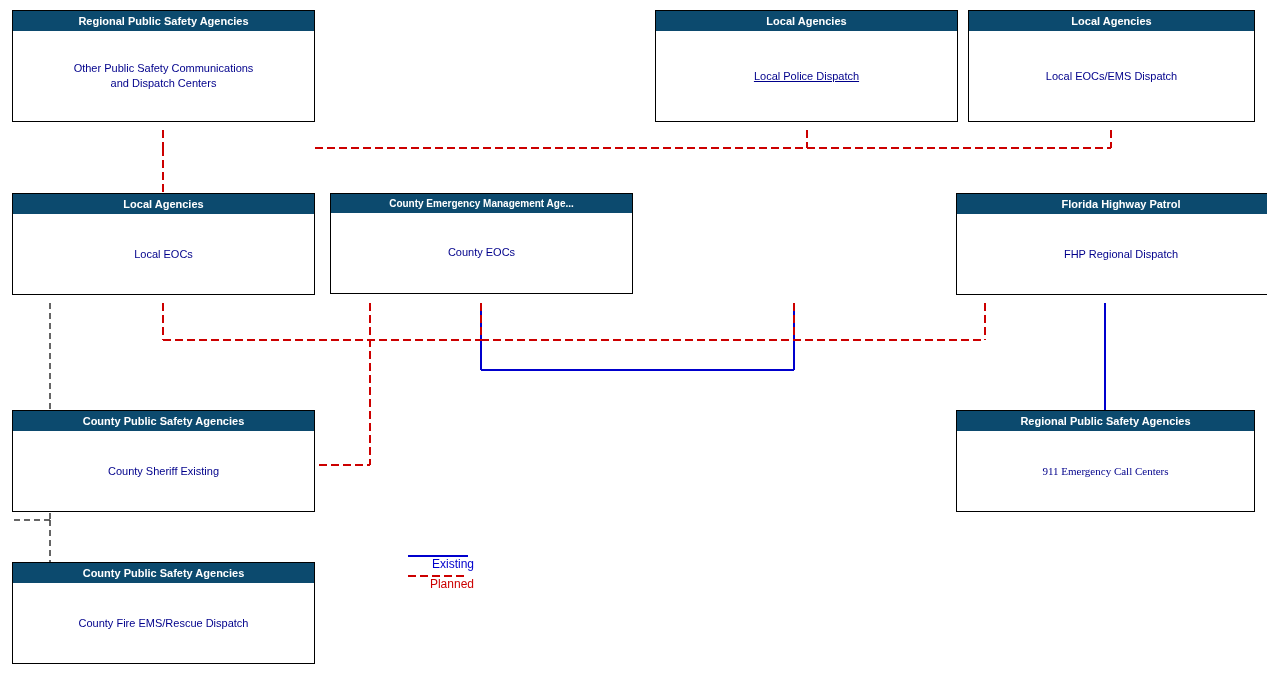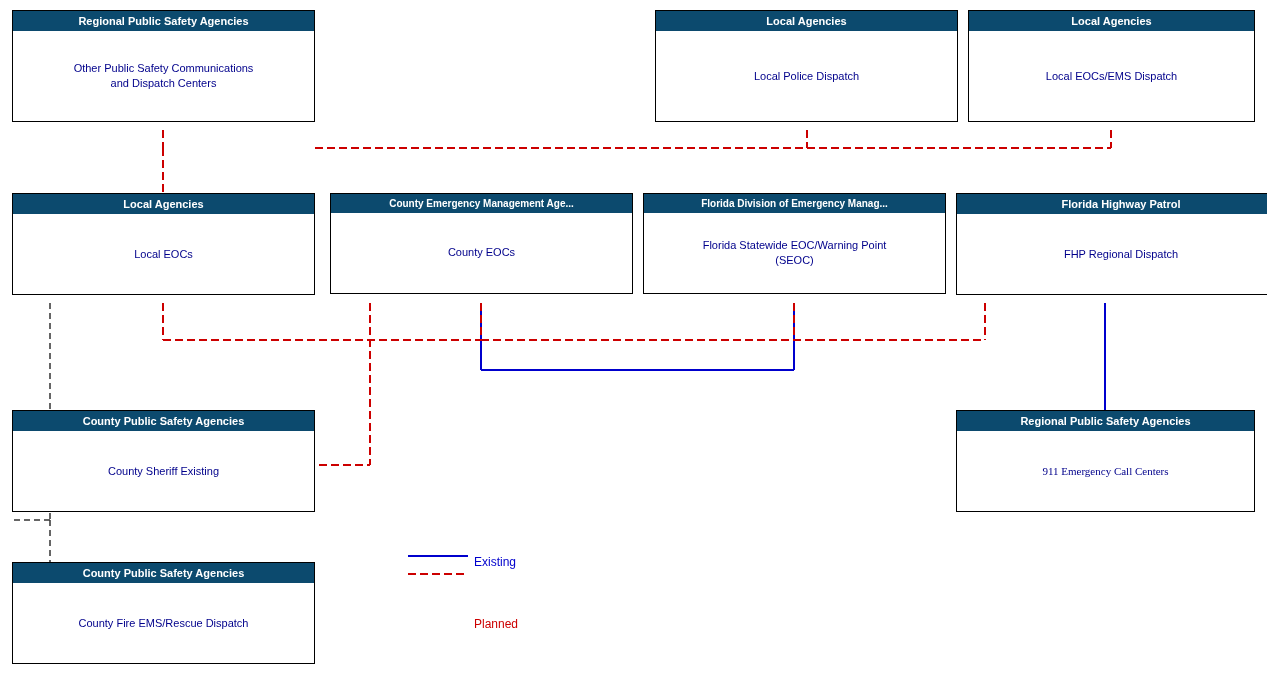--- a/index.html
+++ b/index.html
@@ -47,22 +47,23 @@
       left: 0;
       width: 1267px;
       height: 688px;
       pointer-events: none;
     }
     .legend {
       position: absolute;
     }
     .legend-item {
       display: flex;
-      align-items: flex-start;
+      align-items: flex-end;
       margin-bottom: 4px;
+      flex-direction: column;
     }
     .legend-line {
       width: 60px;
       height: 2px;
       margin-right: 6px;
     }
     .legend-label {
       font-size: 11px;
     }
   </style>
@@ -107,42 +108,38 @@
     <line x1="163" y1="465" x2="163" y2="410" stroke="#CC0000" stroke-width="2" stroke-dasharray="8,4"></line>
   </svg>
 
   <div class="node" style="left:12px;top:10px;width:303px;">
     <div class="node-header">Regional Public Safety Agencies</div>
     <div class="node-body" style="min-height:90px;">Other Public Safety Communications<br>and Dispatch Centers</div>
   </div>
 
   <div class="node" style="left:655px;top:10px;width:303px;">
     <div class="node-header">Local Agencies</div>
-    <div class="node-body" style="min-height:90px;">Local Police Dispatch</div>
+    <div class="node-body" style="min-height:90px;text-decoration:underline;">Local Police Dispatch</div>
   </div>
 
   <div class="node" style="left:968px;top:10px;width:287px;">
     <div class="node-header">Local Agencies</div>
     <div class="node-body" style="min-height:90px;">Local EOCs/EMS Dispatch</div>
   </div>
 
   <div class="node" style="left:12px;top:193px;width:303px;">
     <div class="node-header">Local Agencies</div>
     <div class="node-body" style="min-height:80px;">Local EOCs</div>
   </div>
 
   <div class="node" style="left:330px;top:193px;width:303px;text-align:center;">
     <div class="node-header" style="font-size:10px;">County Emergency Management Age...</div>
     <div class="node-body" style="min-height:80px;">County EOCs</div>
   </div>
 
-  <div class="node" style="left:643px;top:193px;width:303px;">
-    <div class="node-header" style="font-size:10px;">Florida Division of Emergency Manag...</div>
-    <div class="node-body" style="min-height:80px;">Florida Statewide EOC/Warning Point<br>(SEOC)</div>
-  </div>
 
   <div class="node" style="left:956px;top:193px;width:330px;">
     <div class="node-header">Florida Highway Patrol</div>
     <div class="node-body" style="min-height:80px;">FHP Regional Dispatch</div>
   </div>
 
   <div class="node" style="left:12px;top:410px;width:303px;">
     <div class="node-header">County Public Safety Agencies</div>
     <div class="node-body" style="min-height:80px;">County Sheriff Existing</div>
   </div>
@@ -158,16 +155,16 @@
   </div>
 
   <div class="legend" style="left:408px;top:555px;">
     <div class="legend-item">
       <div class="legend-line" style="background:#0000CD;height:2px;"></div>
       <span class="legend-label" style="color:#0000CD;font-size:12px;">Existing</span>
     </div>
     <div class="legend-item">
       <div style="width:60px;height:2px;margin-right:6px;
                   background:repeating-linear-gradient(90deg,#CC0000 0,#CC0000 8px,transparent 8px,transparent 12px);"></div>
-      <span class="legend-label" style="color:#CC0000;font-size:12px;margin-top:44px;">Planned</span>
+      <span class="legend-label" style="color:#CC0000;font-size:12px;">Planned</span>
     </div>
   </div>
 </div>
 
 </body></html>

